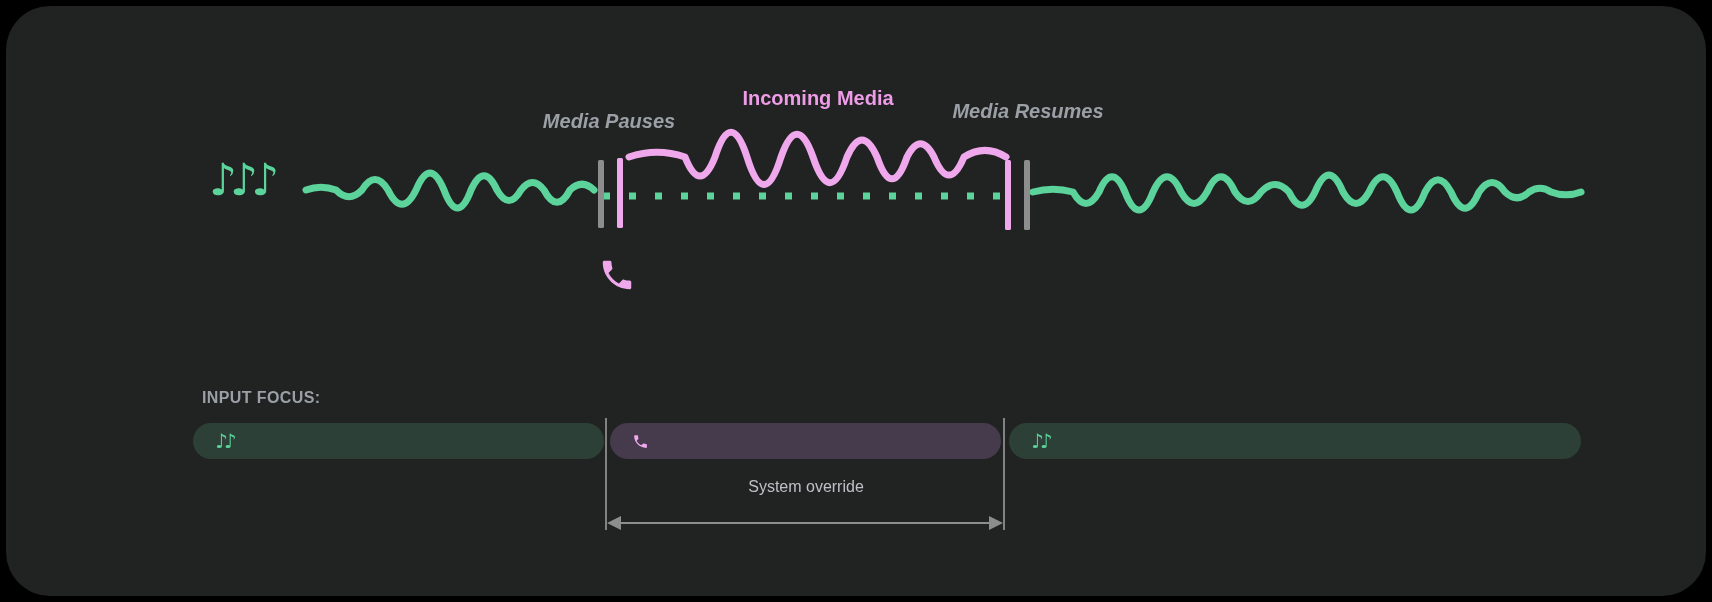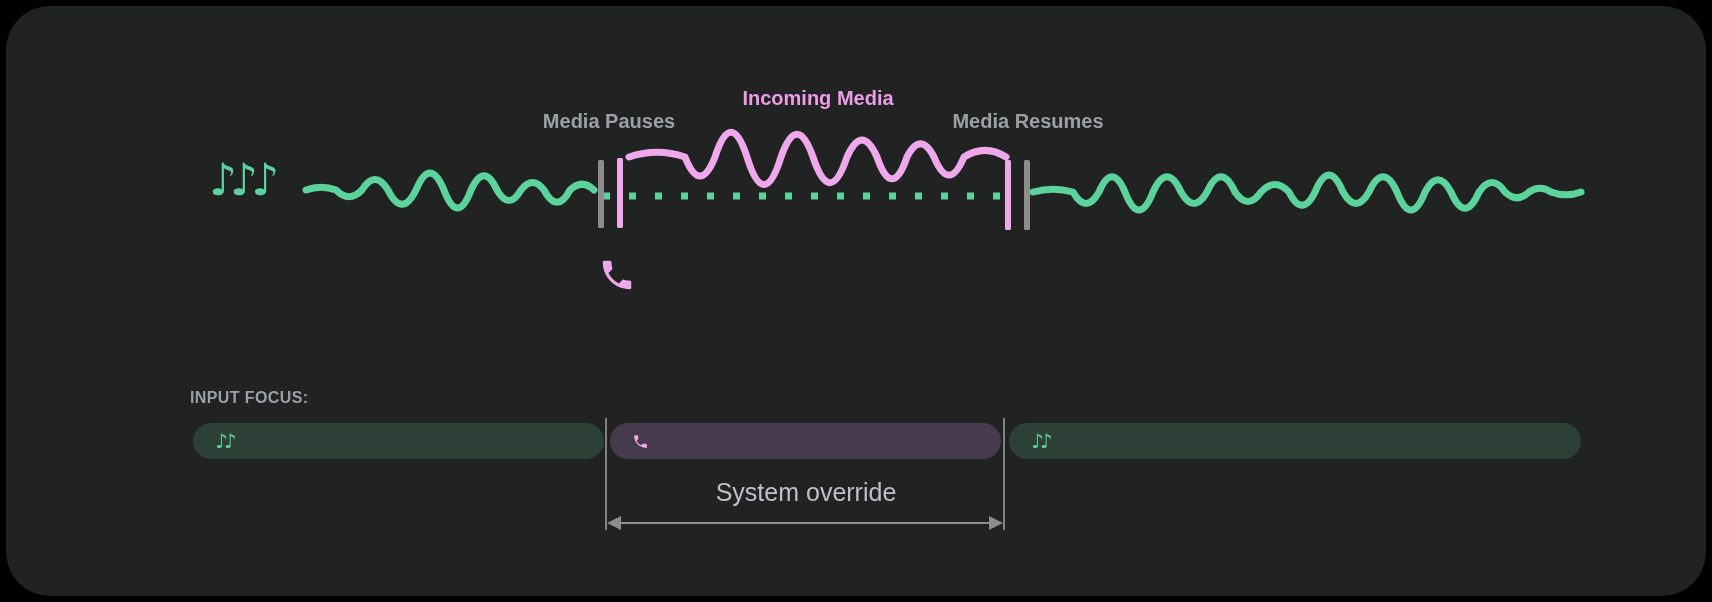--- a/index.html
+++ b/index.html
@@ -2,59 +2,59 @@
 <html style="--card: #212222; --green: #5bd39b; --bar-green: #2c4037; --pink: #f0a8ec; --call-label: #ee9ce8; --bar-purple: #463b4d; --marker-gray: #8d8d8d; --label-gray: #9aa0a6; --override-gray: #bdc1c6;"><head>
 <meta charset="utf-8">
 <style>
   html,body{margin:0;padding:0;background:#000;}
   body{font-family:"Liberation Sans", sans-serif;}
   .stage{position:relative;width:1712px;height:602px;background:#000;overflow:hidden;}
   .card{position:absolute;left:6px;top:6px;right:6px;bottom:6px;
         background:var(--card,#212222);border-radius:44px;}
   .lbl{position:absolute;font-weight:700;font-size:20px;white-space:nowrap;
        transform:translateX(-50%);}
-  .lbl.gray{color:var(--label-gray,#9aa0a6);}
+  .lbl.gray{color:var(--label-gray,#9aa0a6);font-style:italic;}
   .lbl.pink{color:var(--call-label,#ee9ce8);}
   #waves{position:absolute;left:0;top:0;pointer-events:none;}
   #waves path{fill:none;stroke-width:7;stroke-linecap:round;stroke-linejoin:round;}
   #waves .dots{stroke:var(--green,#5bd39b);stroke-width:7;stroke-dasharray:7 19;}
   #waves .mk{rx:1.5;}
   #waves .mk.gray{fill:var(--marker-gray,#8d8d8d);}
   #waves .mk.pink{fill:var(--pink,#f0a8ec);}
   .notes-big{position:absolute;left:203px;top:148px;font-size:44px;letter-spacing:-7px;
              color:var(--green,#5bd39b);font-family:"DejaVu Sans", sans-serif;}
   .phone-big{position:absolute;left:592px;top:250px;width:38px;height:38px;}
   .phone-big svg, .phone-small svg{display:block;width:100%;height:100%;}
   .phone-big path, .phone-small path{fill:var(--pink,#f0a8ec);}
-  .heading{position:absolute;left:184px;top:383px;font-size:16px;font-weight:700;
+  .heading{position:absolute;left:196px;top:383px;font-size:16px;font-weight:700;
            letter-spacing:.4px;color:var(--label-gray,#9aa0a6);}
   .bar{position:absolute;top:417px;height:36px;border-radius:18px;
        display:flex;align-items:center;padding-left:22px;box-sizing:border-box;}
   .bar.green{background:var(--bar-green,#2c4037);}
   .bar.purple{background:var(--bar-purple,#463b4d);}
   .bar .note{color:var(--green,#5bd39b);font-size:20px;letter-spacing:-4px;
              font-family:"DejaVu Sans", sans-serif;line-height:1;}
   .phone-small{width:17px;height:17px;}
   .vline{position:absolute;top:412px;width:2px;height:112px;
          background:var(--marker-gray,#8d8d8d);opacity:.9;}
   .arrow-svg{position:absolute;left:599px;top:505px;}
   .arrow-svg line{stroke:var(--marker-gray,#8d8d8d);stroke-width:2;}
   .arrow-svg polygon{fill:var(--marker-gray,#8d8d8d);}
   .override{position:absolute;left:800px;top:472px;transform:translateX(-50%);
-            font-size:25px;color:var(--override-gray,#bdc1c6);white-space:nowrap;}
+            font-size:16px;color:var(--override-gray,#bdc1c6);white-space:nowrap;}
 </style>
 </head>
 <body>
 
 <div class="stage">
   <div class="card">
 
     <div class="lbl gray" style="left:603px;top:104px;">Media Pauses</div>
     <div class="lbl pink" style="left:812px;top:81px;">Incoming Media</div>
-    <div class="lbl gray" style="left:1022px;top:104px;">Media Resumes</div>
+    <div class="lbl gray" style="left:1022px;top:94px;">Media Resumes</div>
 
     <div class="notes-big">♪♪♪</div>
 
     <svg id="waves" width="1712" height="330" viewBox="0 0 1712 330">
       <line class="dots" x1="597" y1="190" x2="1000" y2="190"></line>
       <g id="wave-layer">
           <path d="M 300 184 Q 315.0 178.3, 330 184 Q 343.0 197.3, 356 184 Q 369.0 163.1, 382 184 Q 396.0 212.5, 410 184 Q 424.0 149.8, 438 184 Q 451.5 220.1, 465 184 Q 478.0 155.5, 491 184 Q 503.0 204.9, 515 184 Q 526.5 168.8, 538 184 Q 551.0 208.7, 564 184 Q 576.0 172.6, 588 184" stroke="#5bd39b"></path>
           <path d="M 623 151 Q 651.0 141.5, 679 151 Q 694.0 189.0, 709 151 Q 725.0 101.6, 741 151 Q 758.0 206.1, 775 151 Q 791.0 105.4, 807 151 Q 824.0 202.3, 841 151 Q 856.0 116.8, 871 151 Q 886.0 194.7, 901 151 Q 914.5 124.4, 928 151 Q 943.0 187.1, 958 151 Q 979.0 137.7, 1000 151" stroke="#f0a8ec"></path>
           <path d="M 1027 186 Q 1047.0 180.3, 1067 186 Q 1080.0 208.8, 1093 186 Q 1106.0 155.6, 1119 186 Q 1133.0 222.1, 1147 186 Q 1161.0 155.6, 1175 186 Q 1188.0 208.8, 1201 186 Q 1215.0 155.6, 1229 186 Q 1242.0 205.0, 1255 186 Q 1269.0 170.8, 1283 186 Q 1296.0 212.6, 1309 186 Q 1323.0 151.8, 1337 186 Q 1350.0 208.8, 1363 186 Q 1377.0 155.6, 1391 186 Q 1405.0 222.1, 1419 186 Q 1432.0 161.3, 1445 186 Q 1459.0 218.3, 1473 186 Q 1486.0 167.0, 1499 186 Q 1511.0 197.4, 1523 186 Q 1534.0 178.4, 1545 186 Q 1560.0 191.7, 1575 186" stroke="#5bd39b"></path>
         </g>

